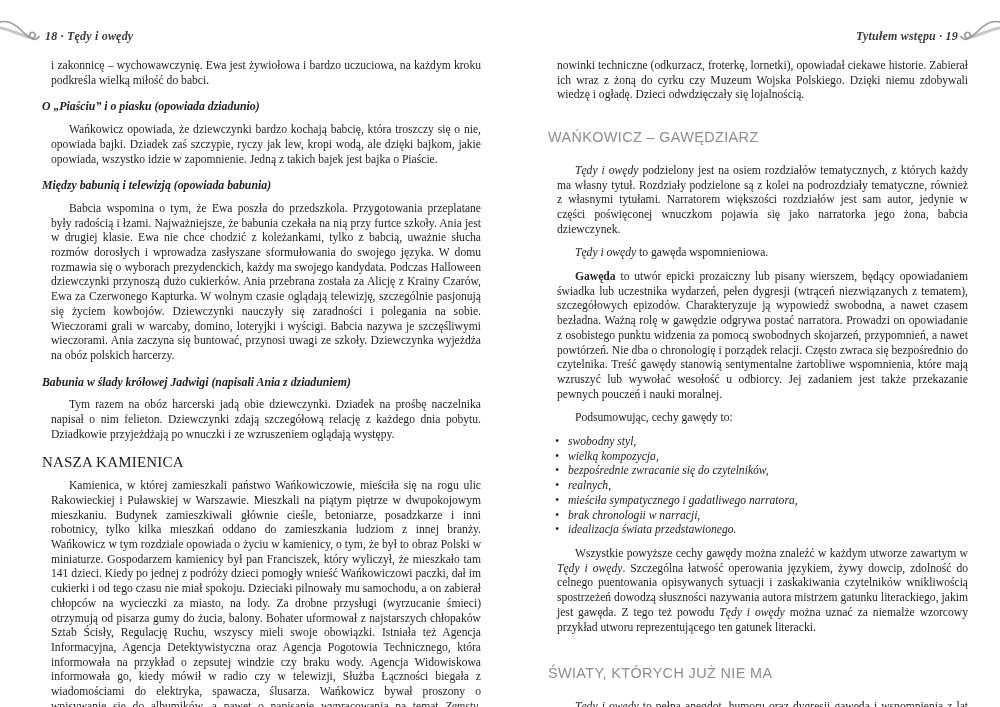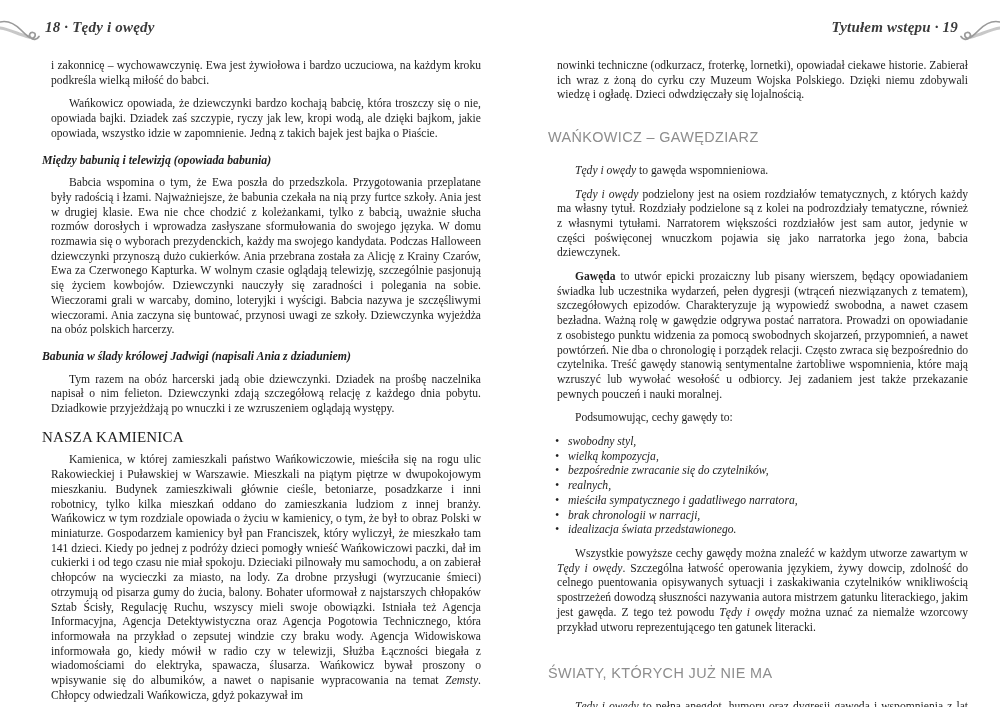--- a/index.html
+++ b/index.html
@@ -4,21 +4,21 @@
 <style>
   html,body{margin:0;padding:0;}
   body{
     width:1000px;height:707px;position:relative;background:#ffffff;overflow:hidden;
     font-family:"Liberation Serif", serif;color:#1e1e1e;
   }
   .ornament{position:absolute;top:19px;width:42px;height:30px;}
   .ornament.left{left:0;}
   .ornament.right{left:958px;transform:scaleX(-1);}
   .running-head{
-    position:absolute;top:19px;font-size:15px;font-style:italic;font-weight:bold;
+    position:absolute;top:29px;font-size:12px;font-style:italic;font-weight:bold;
     color:#3a3a3a;letter-spacing:0.2px;
   }
   .running-head.left{left:45px;}
   .running-head.right{right:42px;}
   .page{position:absolute;top:50px;font-size:11.6px;line-height:14.7px;}
   .page-left{left:42px;width:448px;}
   .page-right{left:548px;width:429px;}
   p.body{margin:9px;text-align:justify;hyphens:auto;-webkit-hyphens:auto;}
   p.body.indent{text-indent:18px;}
   .h-it{margin:11px 0 3px;font-style:italic;font-size:11.8px;}
@@ -45,34 +45,35 @@
 <svg class="ornament right" viewBox="0 0 42 30">
   <path d="M0,3 C8,1 15,5 21,11 C26,16 30,20 33,19 C36,18 36,14 33,13.5 C30,13 28.5,16 30.5,18.5 C33,21.5 37,21 39,17.5" fill="none" stroke="#9a9a9a" stroke-width="1.7" stroke-linecap="round"></path>
   <path d="M0,9 C7,10 14,13 21,15.5 C25,17 28,18 30,18.2" fill="none" stroke="#9a9a9a" stroke-width="3.2" stroke-linecap="round" opacity="0.55"></path>
 </svg>
 
 <div class="running-head left">18 · Tędy i owędy</div>
 <div class="running-head right">Tytułem wstępu · 19</div>
 
 <div class="page page-left">
   <p class="body"><span>i zakonnicę – wychowawczynię. Ewa jest żywiołowa i bardzo uczuciowa, na każdym kroku podkreśla wielką miłość do babci.</span></p>
+  <h3 class="h-it">O „Piaściu” i o piasku (opowiada dziadunio)</h3>
   <p class="body indent"><span>Wańkowicz opowiada, że dziewczynki bardzo kochają babcię, która troszczy się o nie, opowiada bajki. Dziadek zaś szczypie, ryczy jak lew, kropi wodą, ale dzięki bajkom, jakie opowiada, wszystko idzie w zapomnienie. Jedną z takich bajek jest bajka o Piaście.</span></p>
   <h3 class="h-it">Między babunią i telewizją (opowiada babunia)</h3>
   <p class="body indent"><span>Babcia wspomina o tym, że Ewa poszła do przedszkola. Przygotowania przeplatane były radością i łzami. Najważniejsze, że babunia czekała na nią przy furtce szkoły. Ania jest w drugiej klasie. Ewa nie chce chodzić z koleżankami, tylko z babcią, uważnie słucha rozmów dorosłych i wprowadza zasłyszane sformułowania do swojego języka. W domu rozmawia się o wyborach prezydenckich, każdy ma swojego kandydata. Podczas Halloween dziewczynki przynoszą dużo cukierków. Ania przebrana została za Alicję z Krainy Czarów, Ewa za Czerwonego Kapturka. W wolnym czasie oglądają telewizję, szczególnie pasjonują się życiem kowbojów. Dziewczynki nauczyły się zaradności i polegania na sobie. Wieczorami grali w warcaby, domino, loteryjki i wyścigi. Babcia nazywa je szczęśliwymi wieczorami. Ania zaczyna się buntować, przynosi uwagi ze szkoły. Dziewczynka wyjeżdża na obóz polskich harcerzy.</span></p>
   <h3 class="h-it">Babunia w ślady królowej Jadwigi (napisali Ania z dziaduniem)</h3>
   <p class="body indent"><span>Tym razem na obóz harcerski jadą obie dziewczynki. Dziadek na prośbę naczelnika napisał o nim felieton. Dziewczynki zdają szczegółową relację z każdego dnia pobytu. Dziadkowie przyjeżdżają po wnuczki i ze wzruszeniem oglądają występy.</span></p>
   <h3 class="h-caps">NASZA KAMIENICA</h3>
   <p class="body indent"><span>Kamienica, w której zamieszkali państwo Wańkowiczowie, mieściła się na rogu ulic Rakowieckiej i Puławskiej w Warszawie. Mieszkali na piątym piętrze w dwupokojowym mieszkaniu. Budynek zamieszkiwali głównie cieśle, betoniarze, posadzkarze i inni robotnicy, tylko kilka mieszkań oddano do zamieszkania ludziom z innej branży. Wańkowicz w tym rozdziale opowiada o życiu w kamienicy, o tym, że był to obraz Polski w miniaturze. Gospodarzem kamienicy był pan Franciszek, który wyliczył, że mieszkało tam 141 dzieci. Kiedy po jednej z podróży dzieci pomogły wnieść Wańkowiczowi paczki, dał im cukierki i od tego czasu nie miał spokoju. Dzieciaki pilnowały mu samochodu, a on zabierał chłopców na wycieczki za miasto, na lody. Za drobne przysługi (wyrzucanie śmieci) otrzymują od pisarza gumy do żucia, balony. Bohater uformował z najstarszych chłopaków Sztab Ścisły, Regulację Ruchu, wszyscy mieli swoje obowiązki. Istniała też Agencja Informacyjna, Agencja Detektywistyczna oraz Agencja Pogotowia Technicznego, która informowała na przykład o zepsutej windzie czy braku wody. Agencja Widowiskowa informowała go, kiedy mówił w radio czy w telewizji, Służba Łączności biegała z wiadomościami do elektryka, spawacza, ślusarza. Wańkowicz bywał proszony o wpisywanie się do albumików, a nawet o napisanie wypracowania na temat </span><span class="it">Zemsty</span><span>. Chłopcy odwiedzali Wańkowicza, gdyż pokazywał im</span></p>
 </div>
 
 <div class="page page-right">
   <p class="body"><span>nowinki techniczne (odkurzacz, froterkę, lornetki), opowiadał ciekawe historie. Zabierał ich wraz z żoną do cyrku czy Muzeum Wojska Polskiego. Dzięki niemu zdobywali wiedzę i ogładę. Dzieci odwdzięczały się lojalnością.</span></p>
   <h2 class="sec-head">WAŃKOWICZ – GAWĘDZIARZ</h2>
+  <p class="body indent"><span class="it">Tędy i owędy</span><span> podzielony jest na osiem rozdziałów tematycznych, z których każdy ma własny tytuł. Rozdziały podzielone są z kolei na podrozdziały tematyczne, również z własnymi tytułami. Narratorem większości rozdziałów jest sam autor, jedynie w części poświęconej wnuczkom pojawia się jako narratorka jego żona, babcia dziewczynek.</span></p>
   <p class="body indent"><span class="it">Tędy i owędy</span><span> to gawęda wspomnieniowa.</span></p>
-  <p class="body indent"><span class="it">Tędy i owędy</span><span> podzielony jest na osiem rozdziałów tematycznych, z których każdy ma własny tytuł. Rozdziały podzielone są z kolei na podrozdziały tematyczne, również z własnymi tytułami. Narratorem większości rozdziałów jest sam autor, jedynie w części poświęconej wnuczkom pojawia się jako narratorka jego żona, babcia dziewczynek.</span></p>
   <p class="body indent"><span class="b">Gawęda</span><span> to utwór epicki prozaiczny lub pisany wierszem, będący opowiadaniem świadka lub uczestnika wydarzeń, pełen dygresji (wtrąceń niezwiązanych z tematem), szczegółowych epizodów. Charakteryzuje ją wypowiedź swobodna, a nawet czasem bezładna. Ważną rolę w gawędzie odgrywa postać narratora. Prowadzi on opowiadanie z osobistego punktu widzenia za pomocą swobodnych skojarzeń, przypomnień, a nawet powtórzeń. Nie dba o chronologię i porządek relacji. Często zwraca się bezpośrednio do czytelnika. Treść gawędy stanowią sentymentalne żartobliwe wspomnienia, które mają wzruszyć lub wywołać wesołość u odbiorcy. Jej zadaniem jest także przekazanie pewnych pouczeń i nauki moralnej.</span></p>
   <p class="body indent"><span>Podsumowując, cechy gawędy to:</span></p>
   <ul class="bullets">
       <li>swobodny styl,</li>
       <li>wielką kompozycja,</li>
       <li>bezpośrednie zwracanie się do czytelników,</li>
       <li>realnych,</li>
       <li>mieściła sympatycznego i gadatliwego narratora,</li>
       <li>brak chronologii w narracji,</li>
       <li>idealizacja świata przedstawionego.</li>

